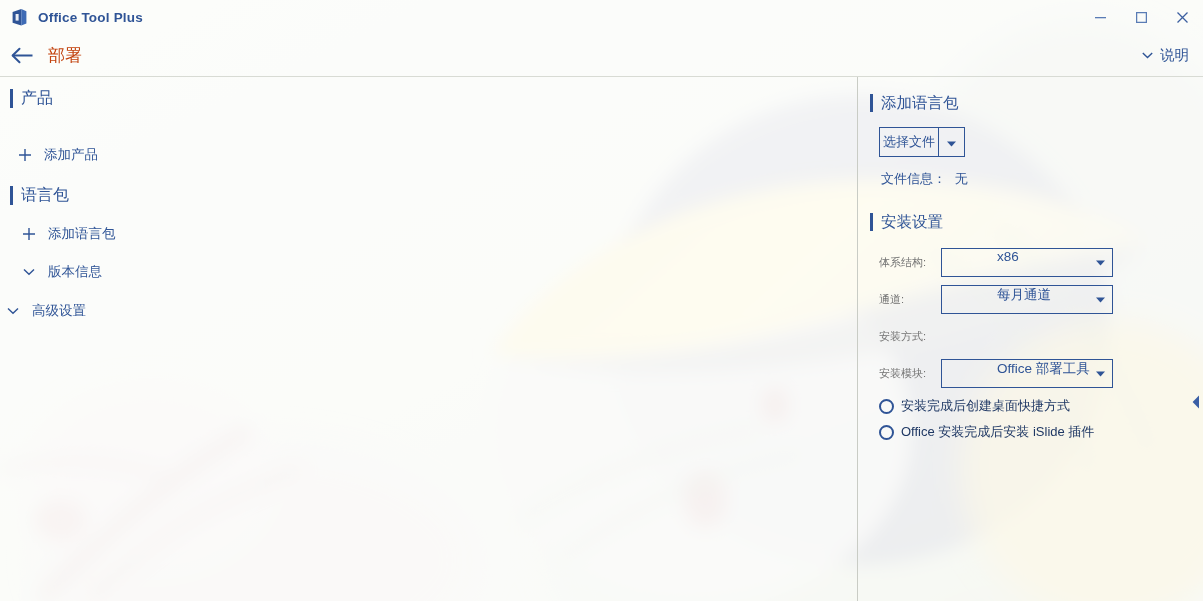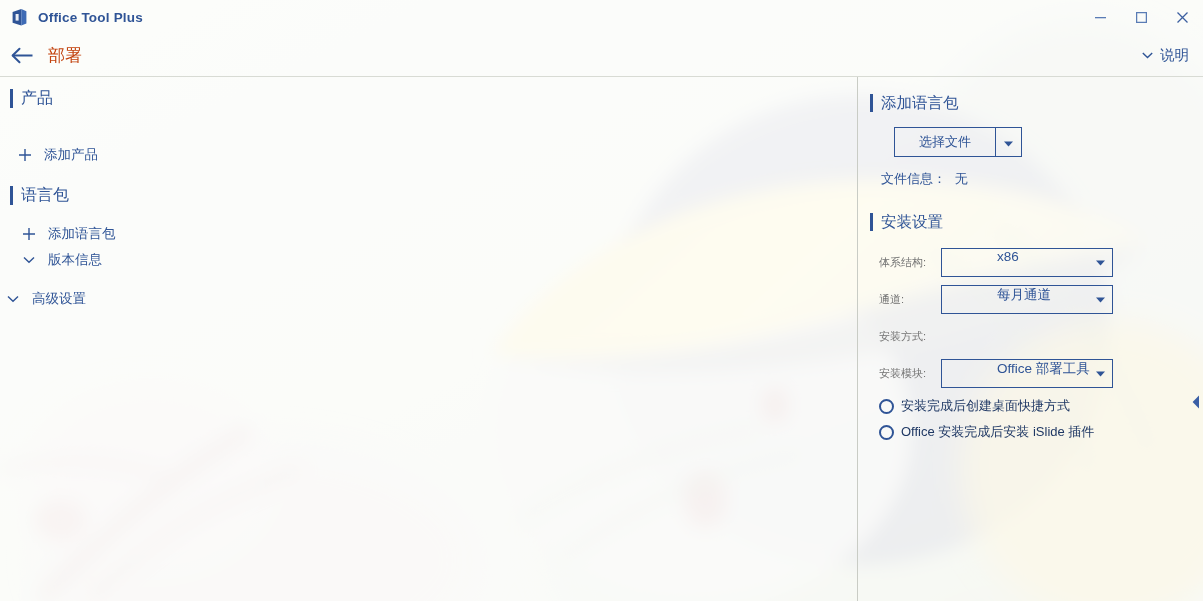--- a/index.html
+++ b/index.html
@@ -176,22 +176,22 @@
   .r-section-bar {
     width: 3px; height: 18px; background: #2f5496; flex: none;
   }
   .r-section-title {
     font-size: 15.5px; color: #2f5496; white-space: nowrap;
   }
 
   .split-button {
     display: flex;
     height: 30px;
-    width: 128px;
-    margin-left: 24px;
+    width: 86px;
+    margin-left: 9px;
   }
   .split-main {
     flex: 1;
     border: 1px solid #2f5496;
     display: flex; align-items: center; justify-content: center;
     font-size: 13px; color: #2f5496;
     background: transparent;
     white-space: nowrap;
   }
   .split-arrow {
@@ -434,21 +434,21 @@
 
     <div class="tree-row" style="margin-top:14px;">
       <span class="glyph">
         <svg width="14" height="14" viewBox="0 0 14 14" xmlns="http://www.w3.org/2000/svg">
           <path d="M7 1 V13 M1 7 H13" stroke="#2f5496" stroke-width="1.4"></path>
         </svg>
       </span>
       <span>添加语言包</span>
     </div>
 
-    <div class="tree-row" style="">
+    <div class="tree-row" style="margin-top:12px;">
       <span class="glyph">
         <svg width="12" height="8" viewBox="0 0 12 8" xmlns="http://www.w3.org/2000/svg">
           <path d="M1 1.4 L6 6.2 L11 1.4" stroke="#2f5496" stroke-width="1.4" fill="none"></path>
         </svg>
       </span>
       <span>版本信息</span>
     </div>
 
     <div class="tree-row" style="margin-top:13px;padding-left:6px;">
       <span class="glyph">

